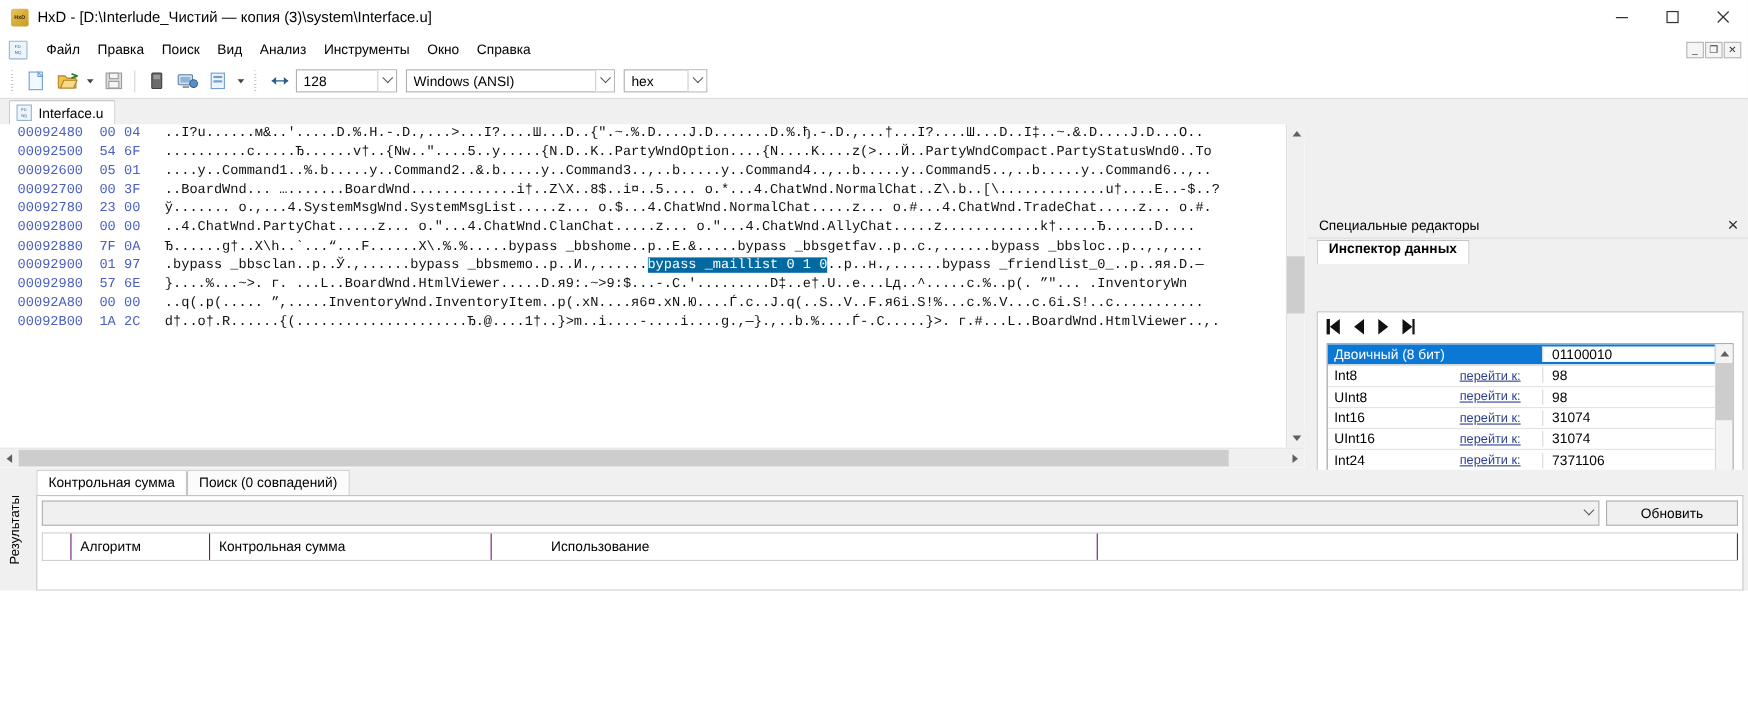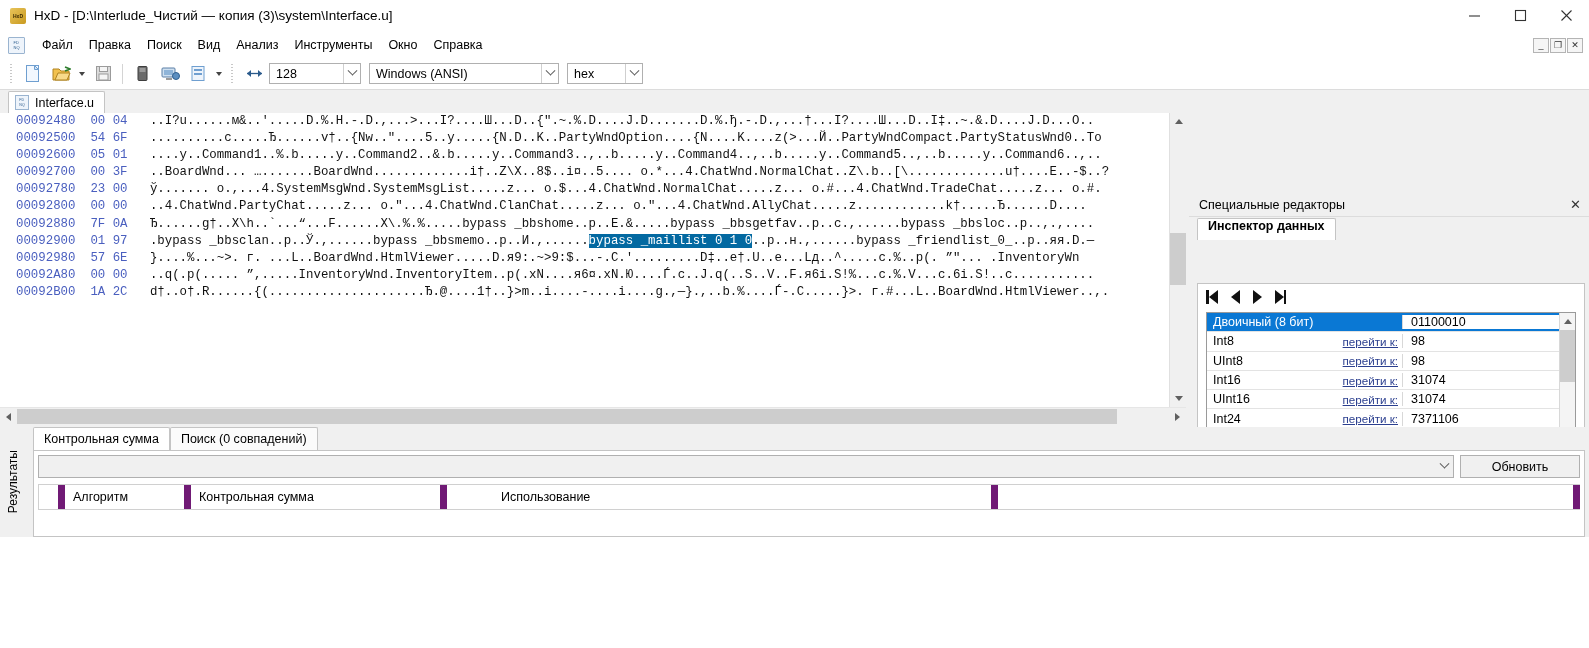--- a/index.html
+++ b/index.html
@@ -149,21 +149,21 @@
   .navbar { height:26px; display:flex; align-items:center; padding-left:8px; gap:13px; }
   .nav-ic { display:flex; align-items:center; }
   .tri-l { width:0;height:0;border-top:7px solid transparent;border-bottom:7px solid transparent;border-right:9px solid #111; }
   .tri-r { width:0;height:0;border-top:7px solid transparent;border-bottom:7px solid transparent;border-left:9px solid #111; }
   .bar-v { width:2.5px; height:14px; background:#111; }
 
   .itable { position:absolute; left:8px; top:28px; right:8px; height:176px; border:1px solid #9a9a9a; background:#fff; overflow:hidden; }
   .itbl-scrollarea { position:absolute; left:0; top:0; right:16px; bottom:0; overflow:hidden; }
   .irow { display:flex; height:19.3px; align-items:center; border-bottom:1px solid #e3e3e3; font-size:12.5px; }
   .irow .nm { width:120px; padding-left:6px; white-space:nowrap; }
-  .irow .lk { width:75px; color:#2b3f8f; text-decoration:underline; font-size:11.6px; text-align:right; padding-right:4px; }
+  .irow .lk { width:75px; color:#2b3f8f; text-decoration:underline; font-size:11.6px; padding-right:4px; }
   .irow .vl { flex:1; padding-left:8px; border-left:1px solid #d8d8d8; white-space:nowrap; overflow:hidden; }
   .irow.selected { background:#0a78d4; }
   .irow.selected .nm, .irow.selected .lk, .irow.selected .vl { color:#fff; }
   .irow.selected .vl { background:#fff; color:#000; }
   .itbl-vs { position:absolute; right:0; top:0; width:16px; bottom:0; background:#f4f4f4; border-left:1px solid #d8d8d8; }
   .itbl-vs .th { position:absolute; left:0; width:16px; top:17px; height:52px; background:#cdcdcd; }
 
   .group {
     position:absolute; left:8px; top:212px; right:8px; height:38px;
     border:1px solid #c8c8c8; border-radius:1px;
@@ -200,21 +200,21 @@
   .bcombo .val { flex:1; padding-left:6px; font-size:12.5px; }
   .bcombo .drop { width:18px; height:21px; display:flex; align-items:center; justify-content:center; }
   .bbutton {
     width:120px; border:1px solid #b0b0b0; background:#f0f0f0; display:flex; align-items:center;
     justify-content:center; font-size:12.5px;
   }
   .bhead {
     position:absolute; left:4px; top:33px; right:4px; height:26px; display:flex;
     border:1px solid #d0d0d0; border-right:none; background:#fff; font-size:12.5px;
   }
-  .bhcell { border-right:7px solid #701a75; display:flex; align-items:center; padding-left:8px; }
+  .bhcell { border-right:1px solid #701a75; display:flex; align-items:center; padding-left:8px; }
   .bhcell.c0 { width:26px; padding:0; }
   .bhcell.c1 { width:126px; }
   .bhcell.c2 { width:256px; }
   .bhcell.c3 { width:505px;margin-left:46px; }
   .bhcell.c4 { flex:1; }
   .statusbar { position:absolute; left:0; right:0; top:537px; height:111px; background:#ffffff; }
 </style>
 </head>
 <body>
 

